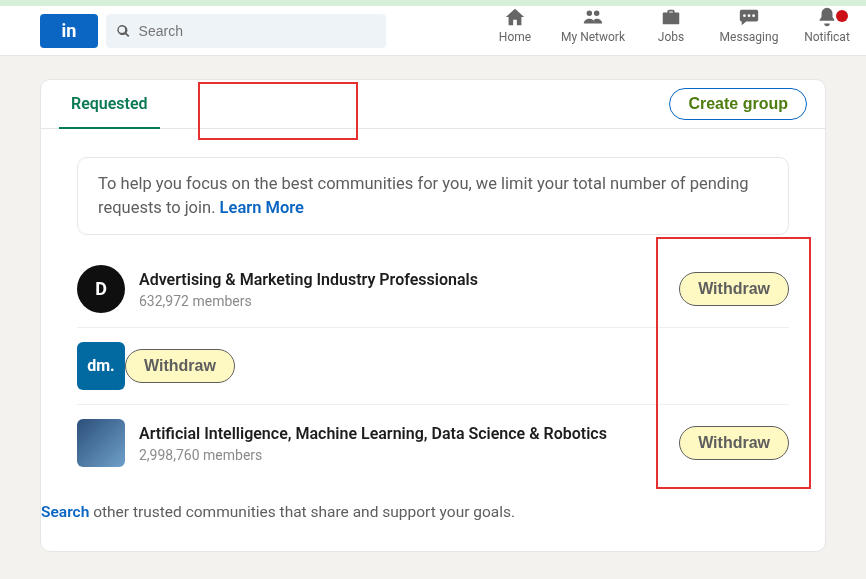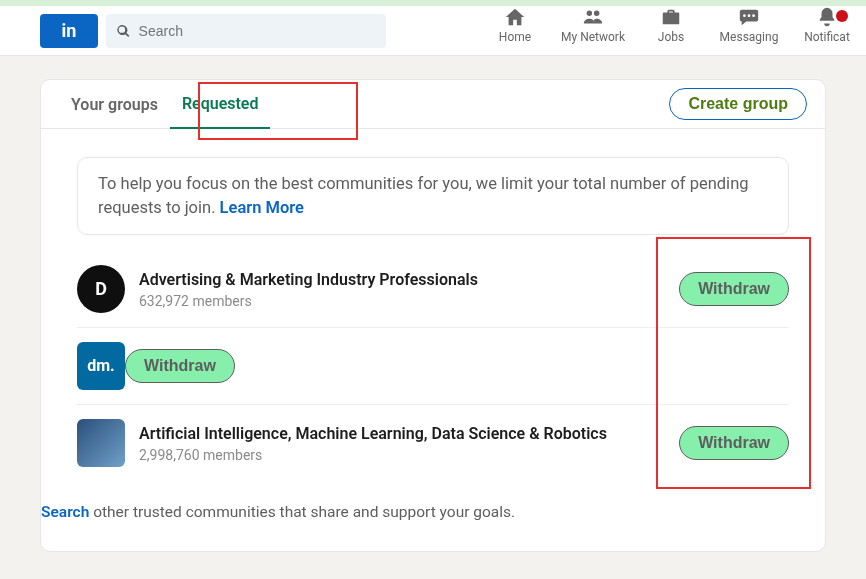--- a/index.html
+++ b/index.html
@@ -133,21 +133,21 @@
     font-weight:700; font-size:18px; color:#fff;
     overflow:hidden;
   }
   .av-0 { background:#0f0f0f; border-radius:50%; }
   .av-1 { background:#0369a1; color:#fff; font-size:16px; }
   .av-2 { background:linear-gradient(135deg,#2b4f7a,#6fa0c9); }
   .row-text { margin-left:14px; flex:1; }
   .row-title { font-weight:600; font-size:16px; color:#1d1d1d; line-height:1.35; }
   .row-sub { font-size:14px; color:#8a8a8a; margin-top:2px; }
   .withdraw {
-    border:1px solid #5e5e5e; background:#86efac;
+    border:1px solid #5e5e5e; background:#fef9c3;
     border-radius:24px; padding:7px 18px;
     font-size:16px; font-weight:600; color:#5e5e5e;
     cursor:pointer;
   }
 
   .highlight-withdraw {
     position:absolute;
     border:2px solid #e63030;
     right:-22px; top:-14px;
     width:155px; height:252px;
@@ -203,21 +203,20 @@
           <path d="M12 2a6 6 0 0 0-6 6v4l-2 3v1h16v-1l-2-3V8a6 6 0 0 0-6-6zm0 20a3 3 0 0 0 3-3H9a3 3 0 0 0 3 3z"></path>
         </svg>
       <div class="notif-badge"></div>
       <span class="nav-label">Notificat</span>
     </div>
   </div>
 </div>
 
 <div class="card">
   <div class="tabs">
-    <div class="tab">Your groups</div>
     <div class="tab active">Requested</div>
     <button class="create-btn">Create group</button>
     <div class="highlight-tab"></div>
   </div>
 
   <div class="info-box">
     <span>To help you focus on the best communities for you, we limit your total number of pending requests to join. </span><a>Learn More</a>
   </div>
 
   <div class="list">

